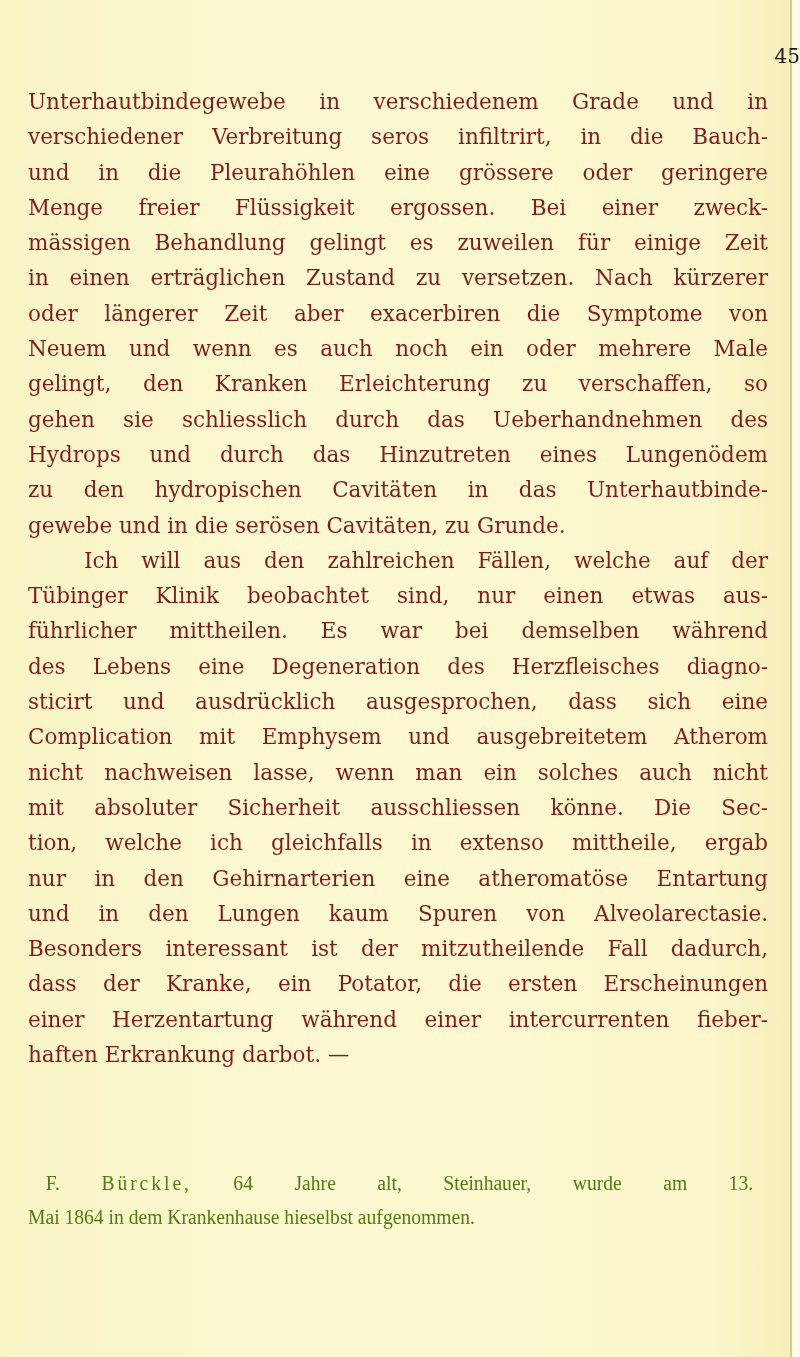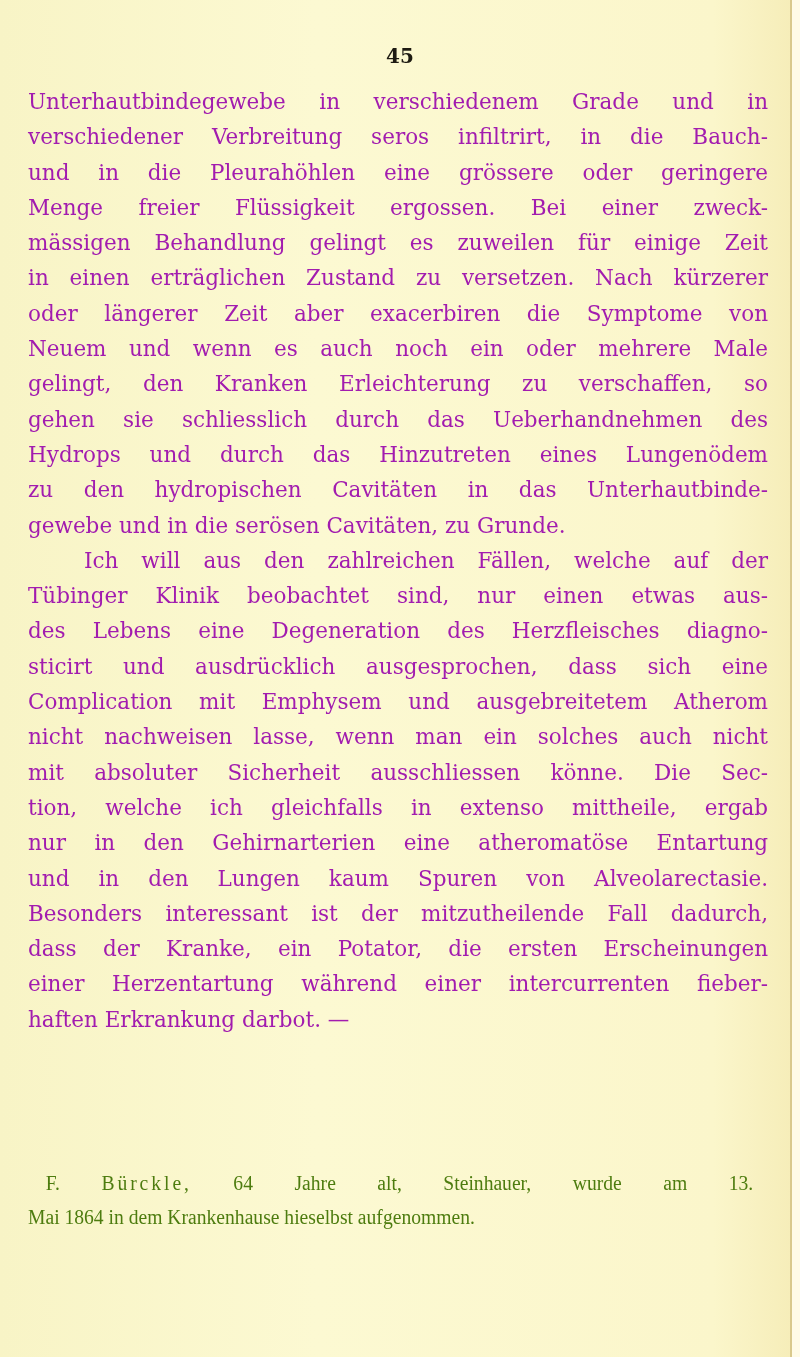--- a/index.html
+++ b/index.html
@@ -35,35 +35,35 @@
       top: 0;
       width: 8px;
       height: 1357px;
       background: #fffbe6;
     }
     .page-number {
       position: absolute;
       top: 44px;
       left: 0;
       width: 800px;
-      text-align: center;
+      text-align: right;
       font-family: "DejaVu Serif", serif;
       font-size: 20px;
-      font-weight: bold;
+      font-weight: normal;
       color: #1e1b12;
       letter-spacing: 0px;
     }
     .body-text {
       position: absolute;
       left: 28px;
       top: 84px;
       width: 740px;
       font-family: "DejaVu Serif", serif;
       font-size: 21.5px;
-      color: #a21caf;
+      color: #7f1d1d;
     }
     .line {
       height: 35.3px;
       line-height: 35.3px;
       white-space: nowrap;
       text-align: justify;
       text-align-last: justify;
     }
     .line.last {
       text-align-last: left;
@@ -117,20 +117,21 @@
   <div class="line">in einen erträglichen Zustand zu versetzen. Nach kürzerer</div>
   <div class="line">oder längerer Zeit aber exacerbiren die Symptome von</div>
   <div class="line">Neuem und wenn es auch noch ein oder mehrere Male</div>
   <div class="line">gelingt, den Kranken Erleichterung zu verschaffen, so</div>
   <div class="line">gehen sie schliesslich durch das Ueberhandnehmen des</div>
   <div class="line">Hydrops und durch das Hinzutreten eines Lungenödem</div>
   <div class="line">zu den hydropischen Cavitäten in das Unterhautbinde-</div>
   <div class="line last">gewebe und in die serösen Cavitäten, zu Grunde.</div>
   <div class="line indent">Ich will aus den zahlreichen Fällen, welche auf der</div>
   <div class="line">Tübinger Klinik beobachtet sind, nur einen etwas aus-</div>
+  <div class="line">führlicher mittheilen. Es war bei demselben während</div>
   <div class="line">des Lebens eine Degeneration des Herzfleisches diagno-</div>
   <div class="line">sticirt und ausdrücklich ausgesprochen, dass sich eine</div>
   <div class="line">Complication mit Emphysem und ausgebreitetem Atherom</div>
   <div class="line">nicht nachweisen lasse, wenn man ein solches auch nicht</div>
   <div class="line">mit absoluter Sicherheit ausschliessen könne. Die Sec-</div>
   <div class="line">tion, welche ich gleichfalls in extenso mittheile, ergab</div>
   <div class="line">nur in den Gehirnarterien eine atheromatöse Entartung</div>
   <div class="line">und in den Lungen kaum Spuren von Alveolarectasie.</div>
   <div class="line">Besonders interessant ist der mitzutheilende Fall dadurch,</div>
   <div class="line">dass der Kranke, ein Potator, die ersten Erscheinungen</div>

